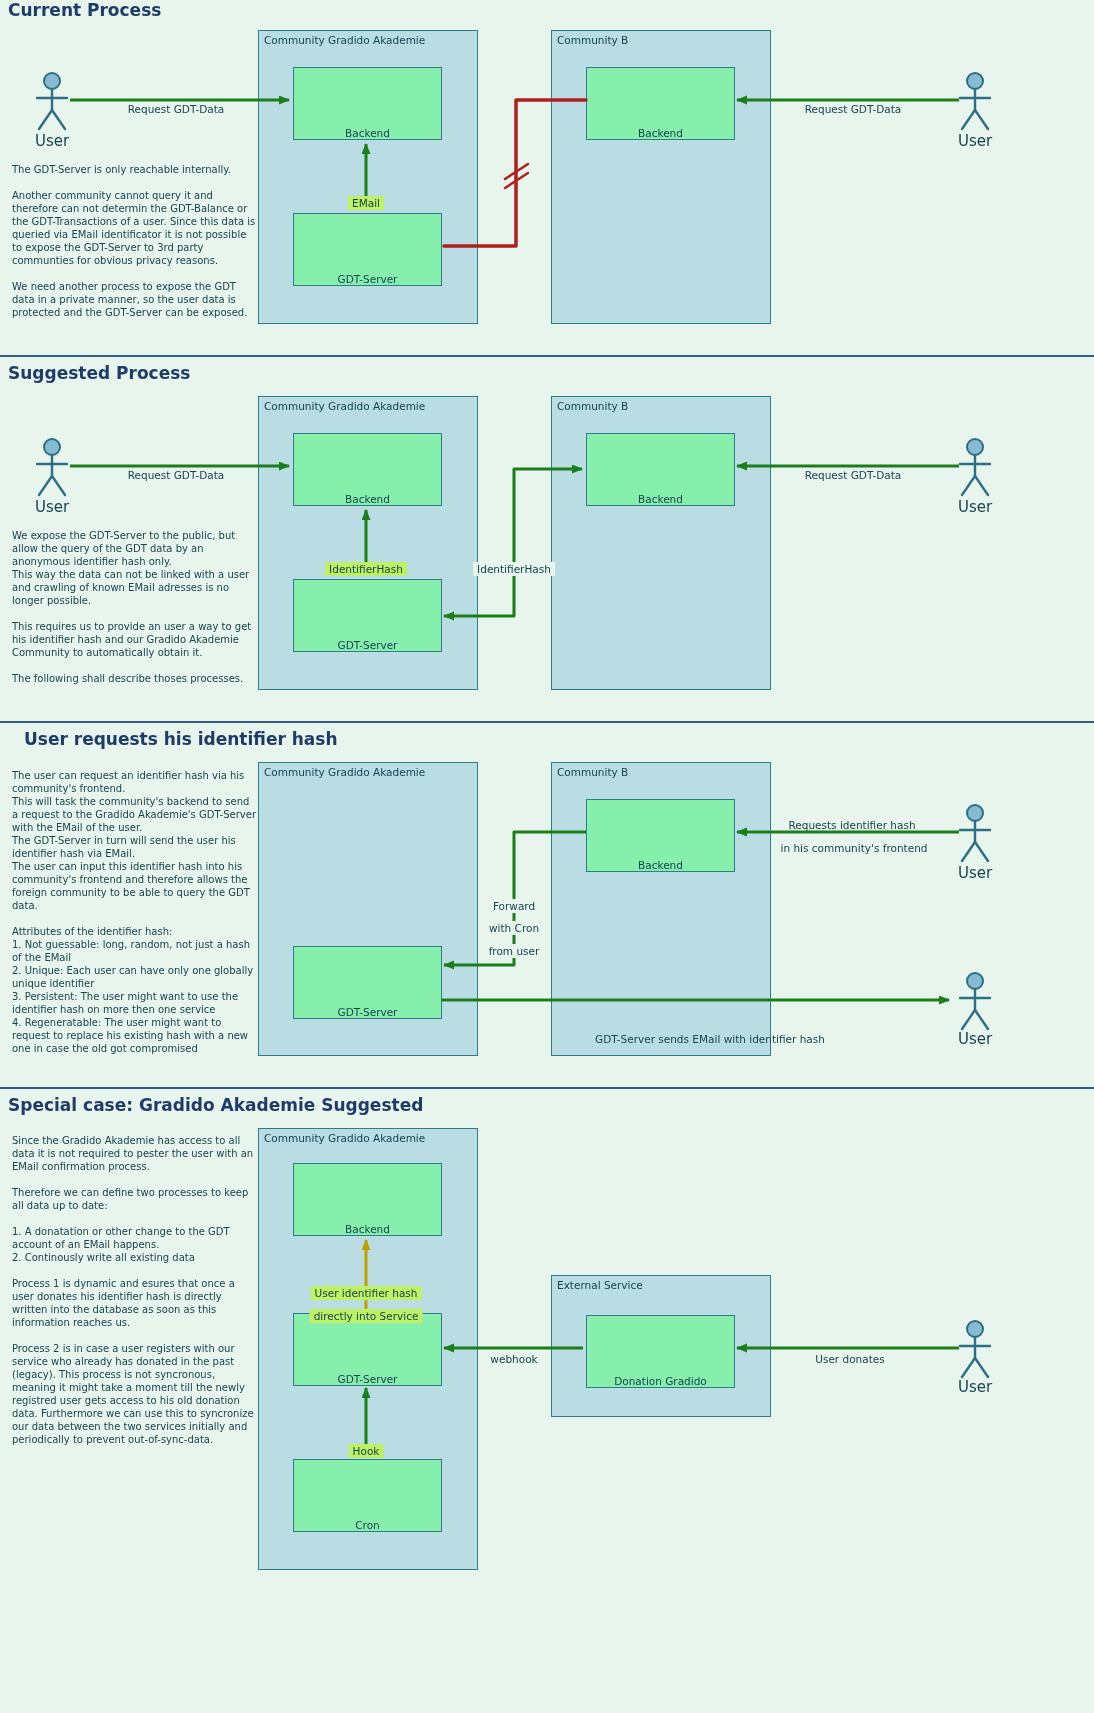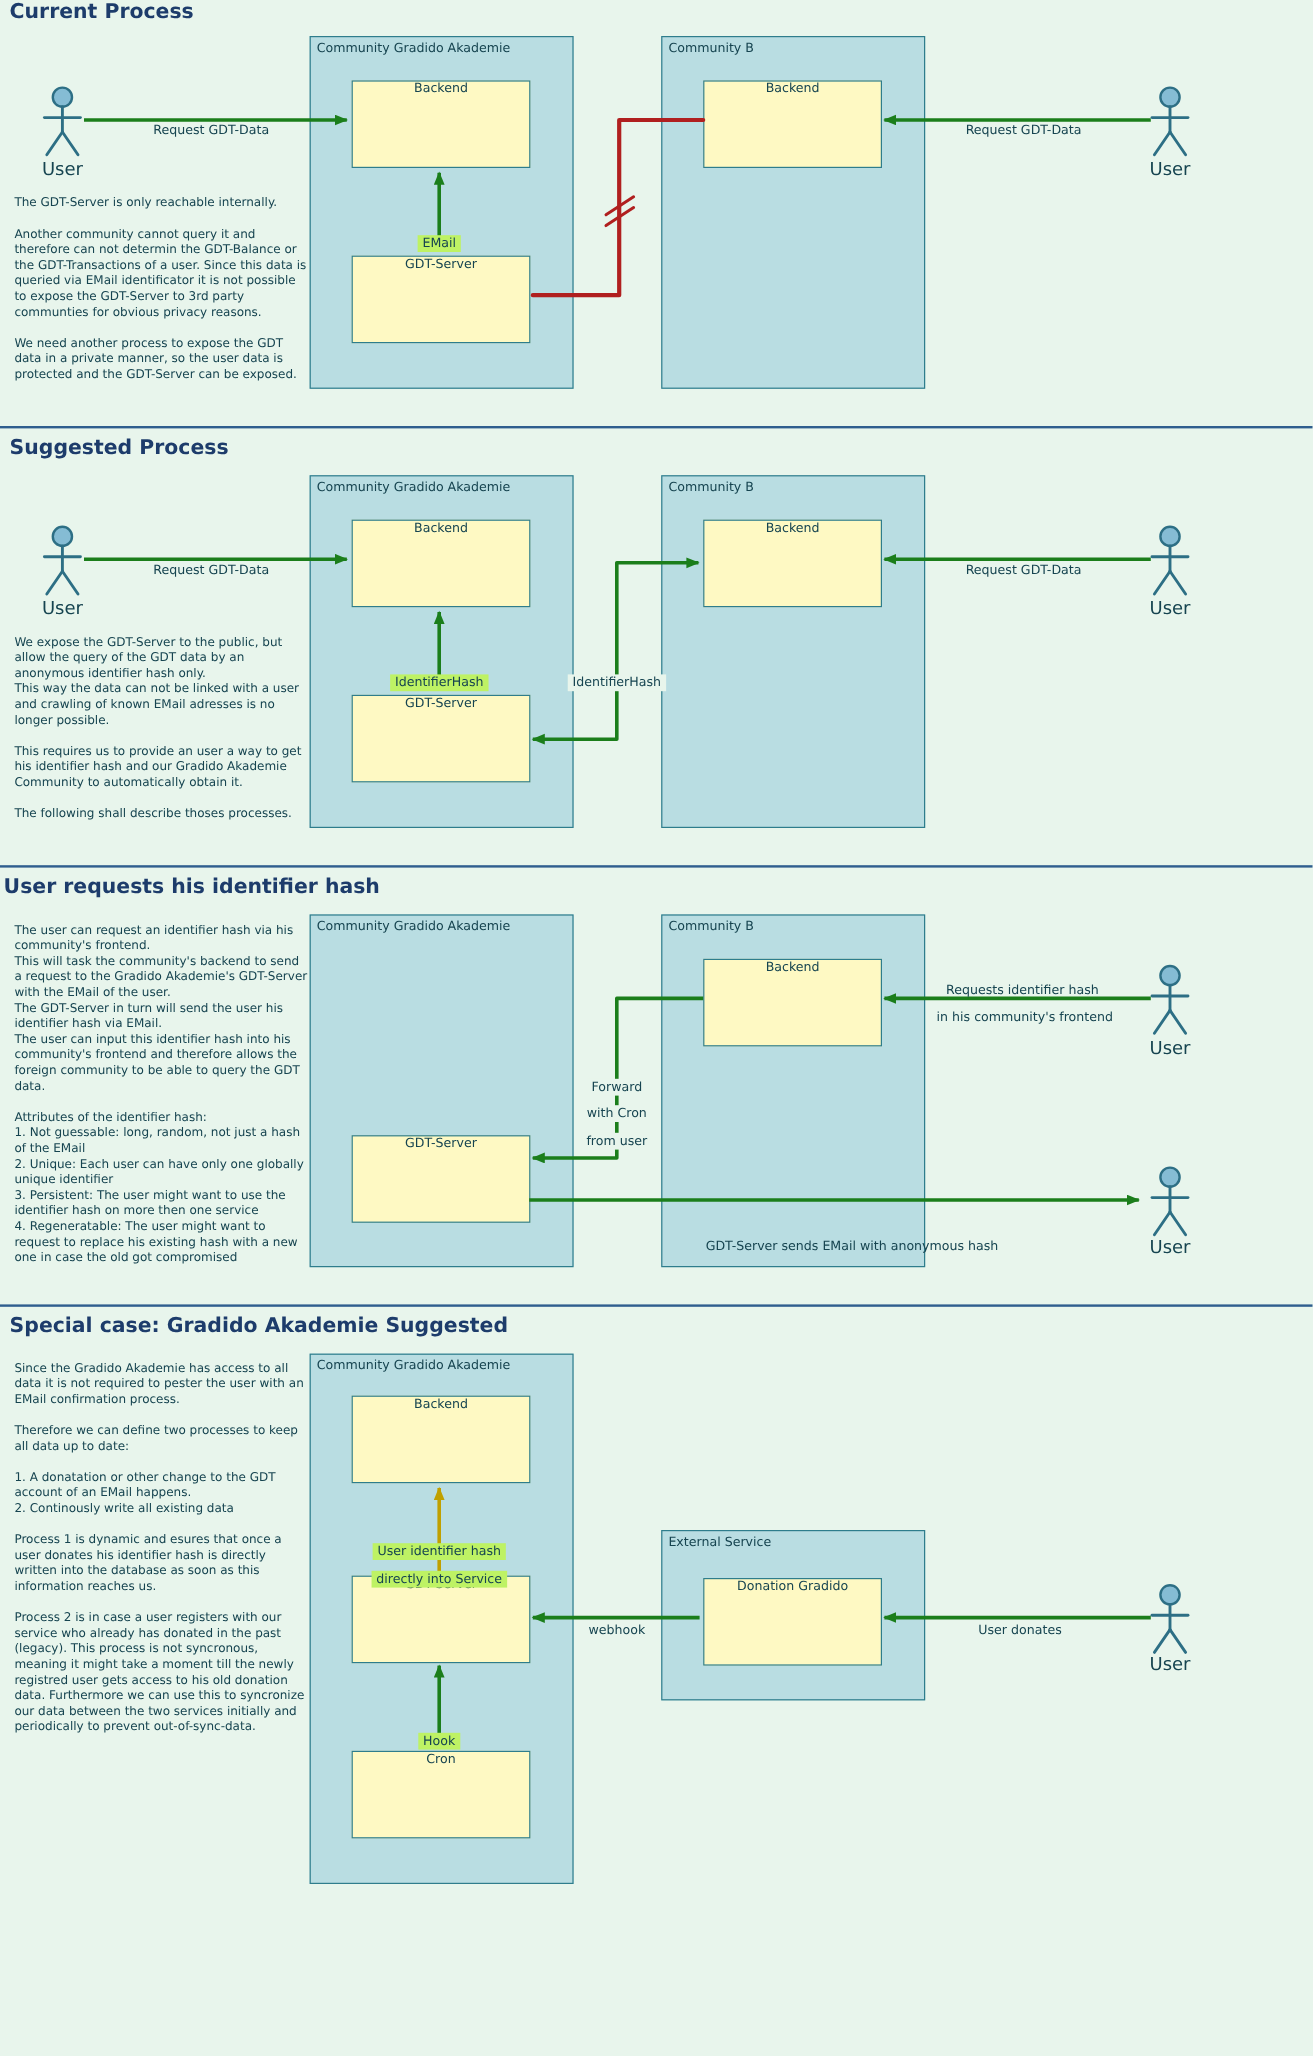--- a/index.html
+++ b/index.html
@@ -2,22 +2,22 @@
 <html><head>
 <meta charset="utf-8">
 <style>
   html,body{margin:0;padding:0;background:#e8f5ec;}
   #canvas{position:relative;width:1094px;height:1713px;background:#e8f5ec;
     font-family:"DejaVu Sans","Liberation Sans",sans-serif;color:#164450;overflow:hidden;}
   .h1{position:absolute;font-size:17px;font-weight:bold;color:#1d3c6b;z-index:2;white-space:nowrap;}
   .divider{position:absolute;left:0;width:1094px;height:2px;background:#2f5e8e;}
   .cbox{position:absolute;background:#b9dde2;border:1px solid #2e7d8c;}
   .cbox-label{position:absolute;top:3px;left:5px;font-size:10.5px;white-space:nowrap;}
-  .ibox{position:absolute;width:147px;height:71px;background:#fef9c3;border:1px solid #2e7d8c;
-    display:flex;align-items:flex-start;justify-content:center;font-size:10.5px;text-align:center;}
+  .ibox{position:absolute;width:147px;height:71px;background:#86efac;border:1px solid #2e7d8c;
+    display:flex;align-items:flex-end;justify-content:center;font-size:10.5px;text-align:center;}
   .para{position:absolute;width:246px;font-size:10px;line-height:13px;white-space:pre-line;z-index:2;}
   .clbl{position:absolute;transform:translateX(-50%);font-size:10.5px;white-space:nowrap;z-index:2;margin-top:28px;}
   .bgpage{background:#e8f5ec;padding:1px 4px;}
   .bgbox{background:#bef264;padding:1px 4px;}
   .ulbl{position:absolute;transform:translateX(-50%);font-size:15px;z-index:2;}
   .overlay{position:absolute;left:0;top:0;z-index:1;pointer-events:none;}
   .cg{stroke:#1b7e1b;stroke-width:3;fill:none;stroke-linejoin:round;}
   .cr{stroke:#b01f1f;stroke-width:3.5;fill:none;stroke-linejoin:round;stroke-linecap:round;}
   .crt{stroke:#b01f1f;stroke-width:2.5;fill:none;stroke-linecap:round;}
   .cy{stroke:#c0a000;stroke-width:3;fill:none;}
@@ -95,42 +95,42 @@
     <div class="para" style="left:12px;top:529px">We expose the GDT-Server to the public, but allow the query of the GDT data by an anonymous identifier hash only.
 This way the data can not be linked with a user and crawling of known EMail adresses is no longer possible.
 
 This requires us to provide an user a way to get his identifier hash and our Gradido Akademie Community to automatically obtain it.
 
 The following shall describe thoses processes.</div>
   </div>
 
   <div>
     <div class="divider" style="top:721px"></div>
-    <div class="h1" style="left:3px;top:729px">User requests his identifier hash</div>
+    <div class="h1" style="left:24px;top:729px">User requests his identifier hash</div>
 
     <div class="cbox" style="left:258px;top:762px;width:218px;height:292px">
       <div class="cbox-label">Community Gradido Akademie</div>
     </div>
     <div class="cbox" style="left:551px;top:762px;width:218px;height:292px">
       <div class="cbox-label">Community B</div>
     </div>
 
     <div class="ibox" style="left:293px;top:946px">
       <span>GDT-Server</span>
     </div>
     <div class="ibox" style="left:586px;top:799px">
       <span>Backend</span>
     </div>
 
     <div class="clbl" style="left:852px;top:791px">Requests identifier hash</div>
     <div class="clbl" style="left:854px;top:814px">in his community's frontend</div>
     <div class="clbl bgpage" style="left:514px;top:871px">Forward</div>
     <div class="clbl bgpage" style="left:514px;top:893px">with Cron</div>
     <div class="clbl bgpage" style="left:514px;top:916px">from user</div>
-    <div class="clbl" style="left:710px;top:1005px">GDT-Server sends EMail with anonymous hash</div>
+    <div class="clbl" style="left:710px;top:1005px">GDT-Server sends EMail with identifier hash</div>
 
     <div class="ulbl" style="left:975px;top:864px">User</div>
     <div class="ulbl" style="left:975px;top:1030px">User</div>
 
     <div class="para" style="left:12px;top:769px">The user can request an identifier hash via his community's frontend.
 This will task the community's backend to send a request to the Gradido Akademie's GDT-Server with the EMail of the user.
 The GDT-Server in turn will send the user his identifier hash via EMail.
 The user can input this identifier hash into his community's frontend and therefore allows the foreign community to be able to query the GDT data.
 
 Attributes of the identifier hash:

